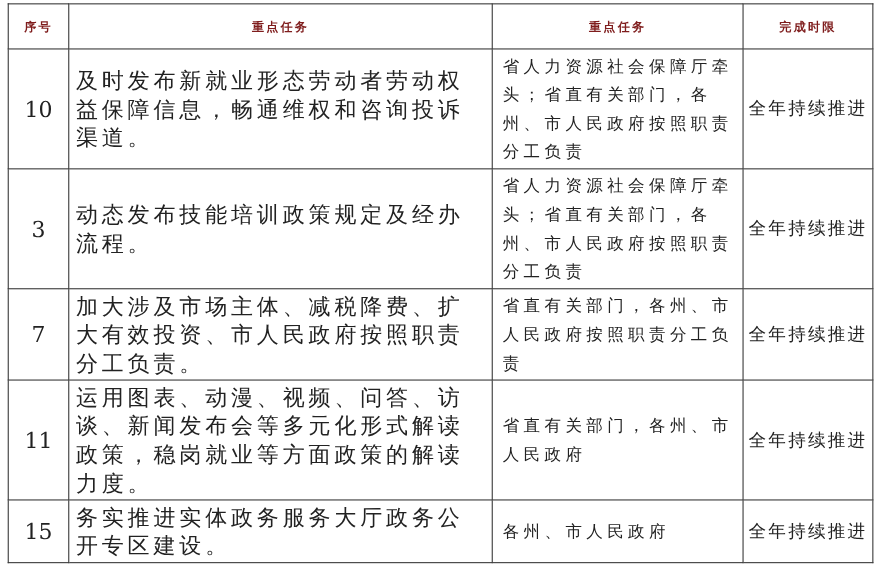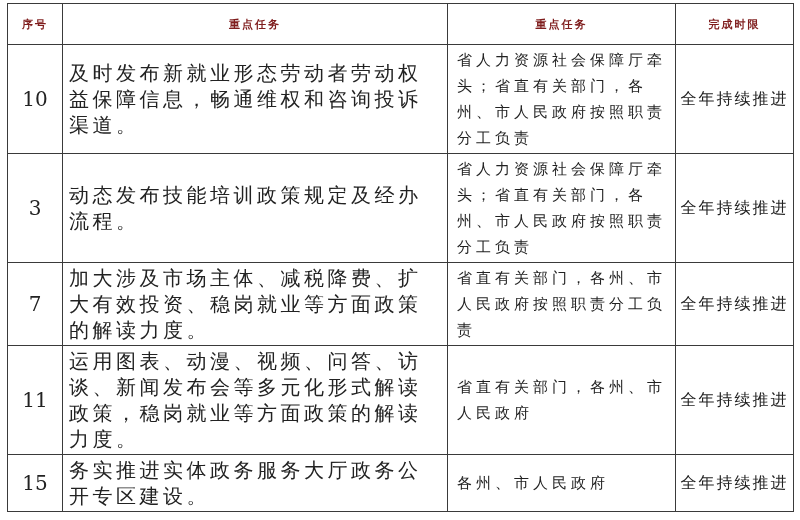--- a/index.html
+++ b/index.html
@@ -100,21 +100,21 @@
           <td class="cell-deadline">全年持续推进</td>
         </tr>
         <tr style="height: 105px;">
           <td class="cell-no">3</td>
           <td class="cell-task">动态发布技能培训政策规定及经办流程。</td>
           <td class="cell-unit">省人力资源社会保障厅牵头；省直有关部门，各州、市人民政府按照职责分工负责</td>
           <td class="cell-deadline">全年持续推进</td>
         </tr>
         <tr style="height: 71px;">
           <td class="cell-no">7</td>
-          <td class="cell-task">加大涉及市场主体、减税降费、扩大有效投资、稳岗就业等方面政策的解读力度。</td>
+          <td class="cell-task">加大涉及市场主体、减税降费、扩大有效投资、市人民政府按照职责分工负责。</td>
           <td class="cell-unit">省直有关部门，各州、市人民政府按照职责分工负责</td>
           <td class="cell-deadline">全年持续推进</td>
         </tr>
         <tr style="height: 87px;">
           <td class="cell-no">11</td>
           <td class="cell-task">运用图表、动漫、视频、问答、访谈、新闻发布会等多元化形式解读政策，稳岗就业等方面政策的解读力度。</td>
           <td class="cell-unit">省直有关部门，各州、市人民政府</td>
           <td class="cell-deadline">全年持续推进</td>
         </tr>
         <tr style="height: 37px;">

